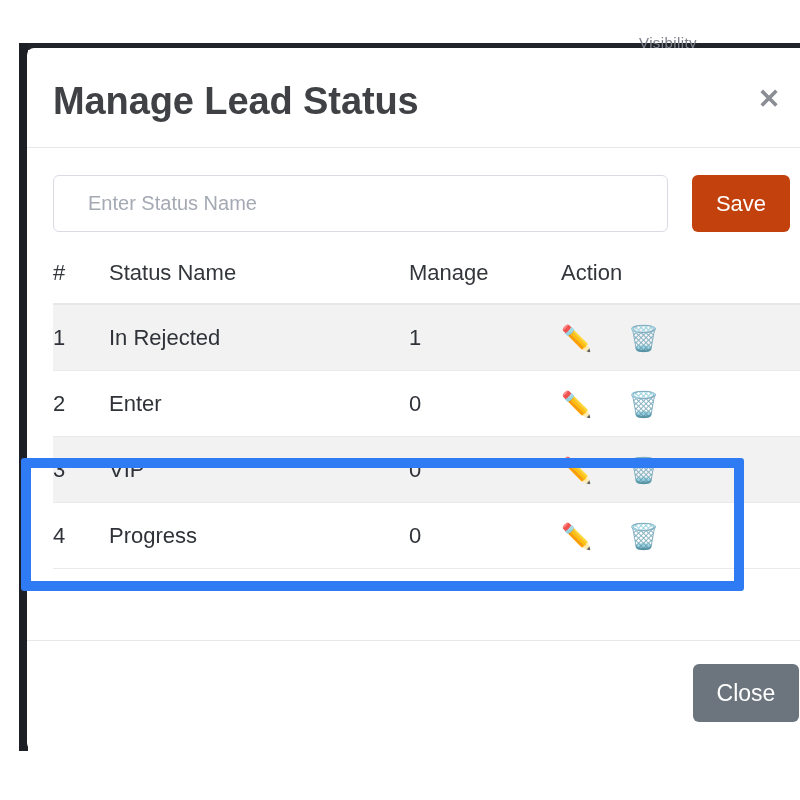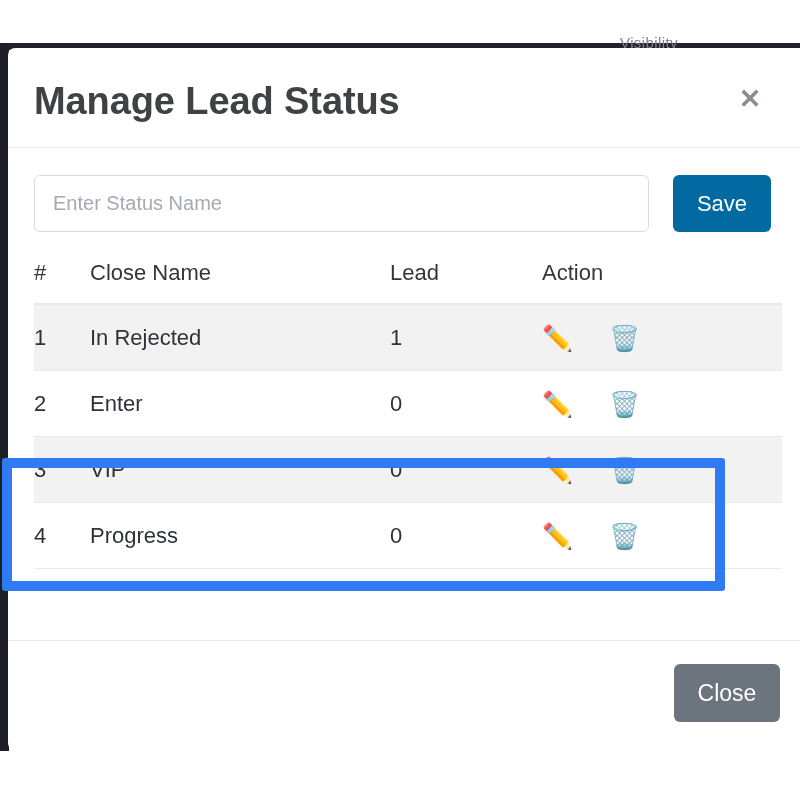--- a/index.html
+++ b/index.html
@@ -13,20 +13,21 @@
     background: #ffffff;
     font-family: "Liberation Sans", sans-serif;
     -webkit-font-smoothing: antialiased;
   }
 
   #page {
     position: relative;
     width: 689px;
     height: 800px;
     background: #ffffff;
+    margin-left: 19px;
   }
 
   
   .page-backdrop-top {
     position: absolute;
     left: 0;
     top: 43px;
     width: 800px;
     height: 7px;
     background: #20232a;
@@ -106,37 +107,37 @@
     padding: 27px 26px 0 26px;
     box-sizing: border-box;
   }
   .status-input {
     flex: 0 0 auto;
     width: 615px;
     height: 57px;
     border: 1px solid #d8dbe2;
     border-radius: 6px;
     box-sizing: border-box;
-    padding: 0 18px;
+    padding: 0 34px;
     font-family: "Liberation Sans", sans-serif;
     font-size: 20px;
     color: #737373;
     background: #fff;
     outline: none;
   }
   .status-input::placeholder {
     color: #a4a9b3;
   }
   .save-btn {
     margin-left: 24px;
     width: 98px;
     height: 57px;
     border: none;
     border-radius: 6px;
-    background: #0369a1;
+    background: #c2410c;
     color: #ffffff;
     font-family: "Liberation Sans", sans-serif;
     font-size: 22px;
     cursor: pointer;
   }
 
   
   .table-wrap {
     padding: 22px 26px 0 26px;
   }
@@ -247,22 +248,22 @@
         <table class="status-table">
           <colgroup>
             <col class="col-num">
               <col class="col-name">
               <col class="col-count">
               <col class="col-action">
           </colgroup>
           <thead>
             <tr>
               <th>#</th>
-              <th>Close Name</th>
-              <th>Lead</th>
+              <th>Status Name</th>
+              <th>Manage</th>
               <th>Action</th>
             </tr>
           </thead>
           <tbody>
             <tr class="striped">
               <td>1</td>
               <td>In Rejected</td>
               <td>1</td>
               <td class="action-cell">
                 <span class="icon-btn icon-edit">✏️</span>

